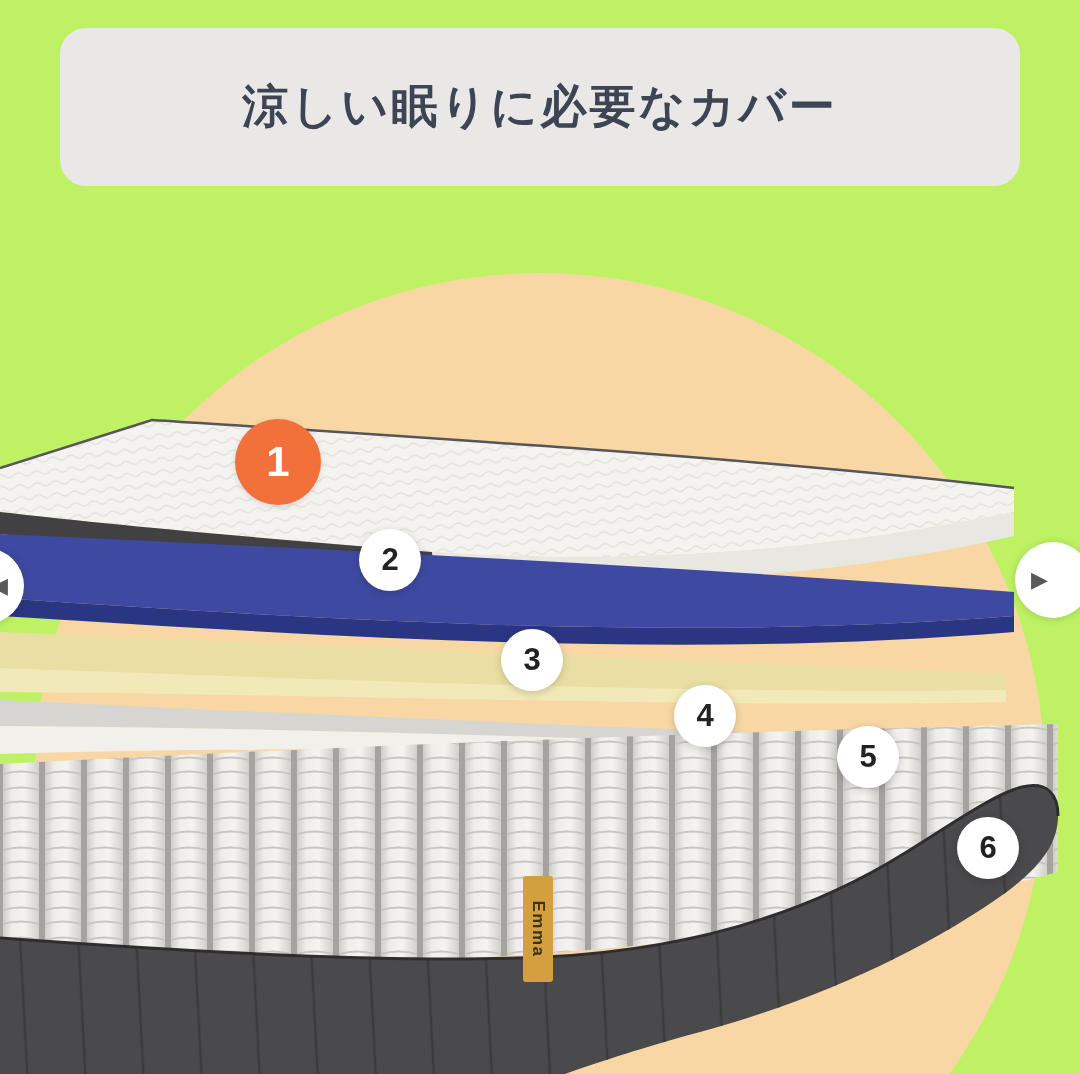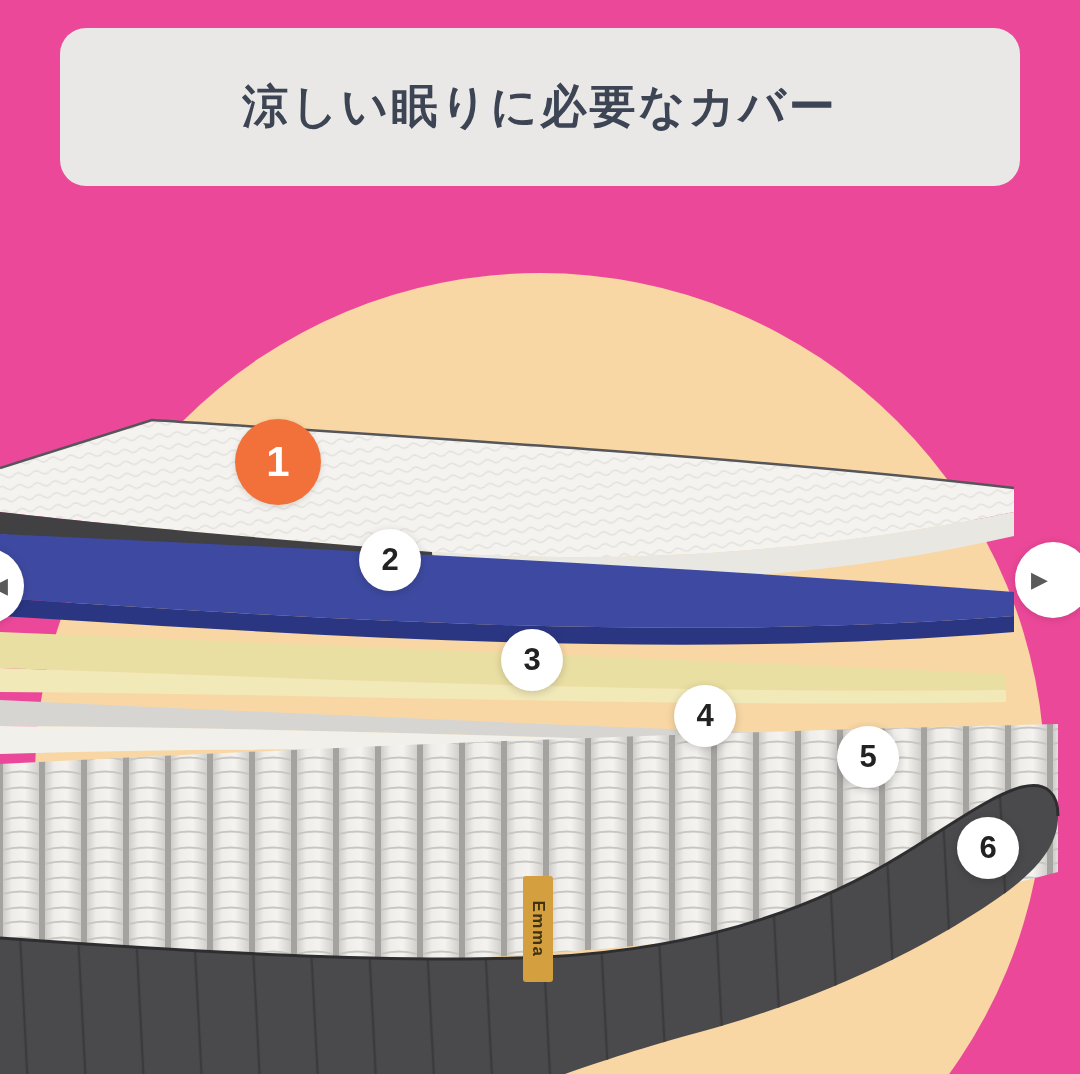--- a/index.html
+++ b/index.html
@@ -1,20 +1,20 @@
 <!DOCTYPE html>
 <html style="--banner-bg: #e9e8e6; --title-text: #3d4454; --circle-bg: #f8d7a4; --badge-active-bg: #f2703a; --badge-active-text: #ffffff; --badge-bg: #ffffff; --badge-text: #222222; --cover-top: #f4f3f0; --cover-side: #e9e7e2; --cover-edge-dark: #414143; --layer-blue: #3e4aa1; --layer-blue-dark: #2b3683; --layer-yellow: #eadfa2; --layer-yellow-light: #f2e9b8; --slab-top: #d6d5d1; --slab-front: #f2f0ea; --spring-gap: #a5a3a0; --base-dark: #4a4a4c; --base-seam: #3b3b3d; --tag-gold: #d39f3f;"><head>
 <meta charset="utf-8">
 <style>
   html,body { margin:0; padding:0; background:#fff; }
   .canvas {
     position:relative;
     width:1080px; height:1074px;
     overflow:hidden;
-    background:#ec4899;
+    background:#bef264;
     font-family:"Liberation Sans","DejaVu Sans",sans-serif;
   }
 
   
   .banner {
     position:absolute; left:60px; top:28px;
     width:960px; height:158px;
     background:var(--banner-bg,#e9e8e6);
     border-radius:26px;
     display:flex; align-items:center; justify-content:center;

